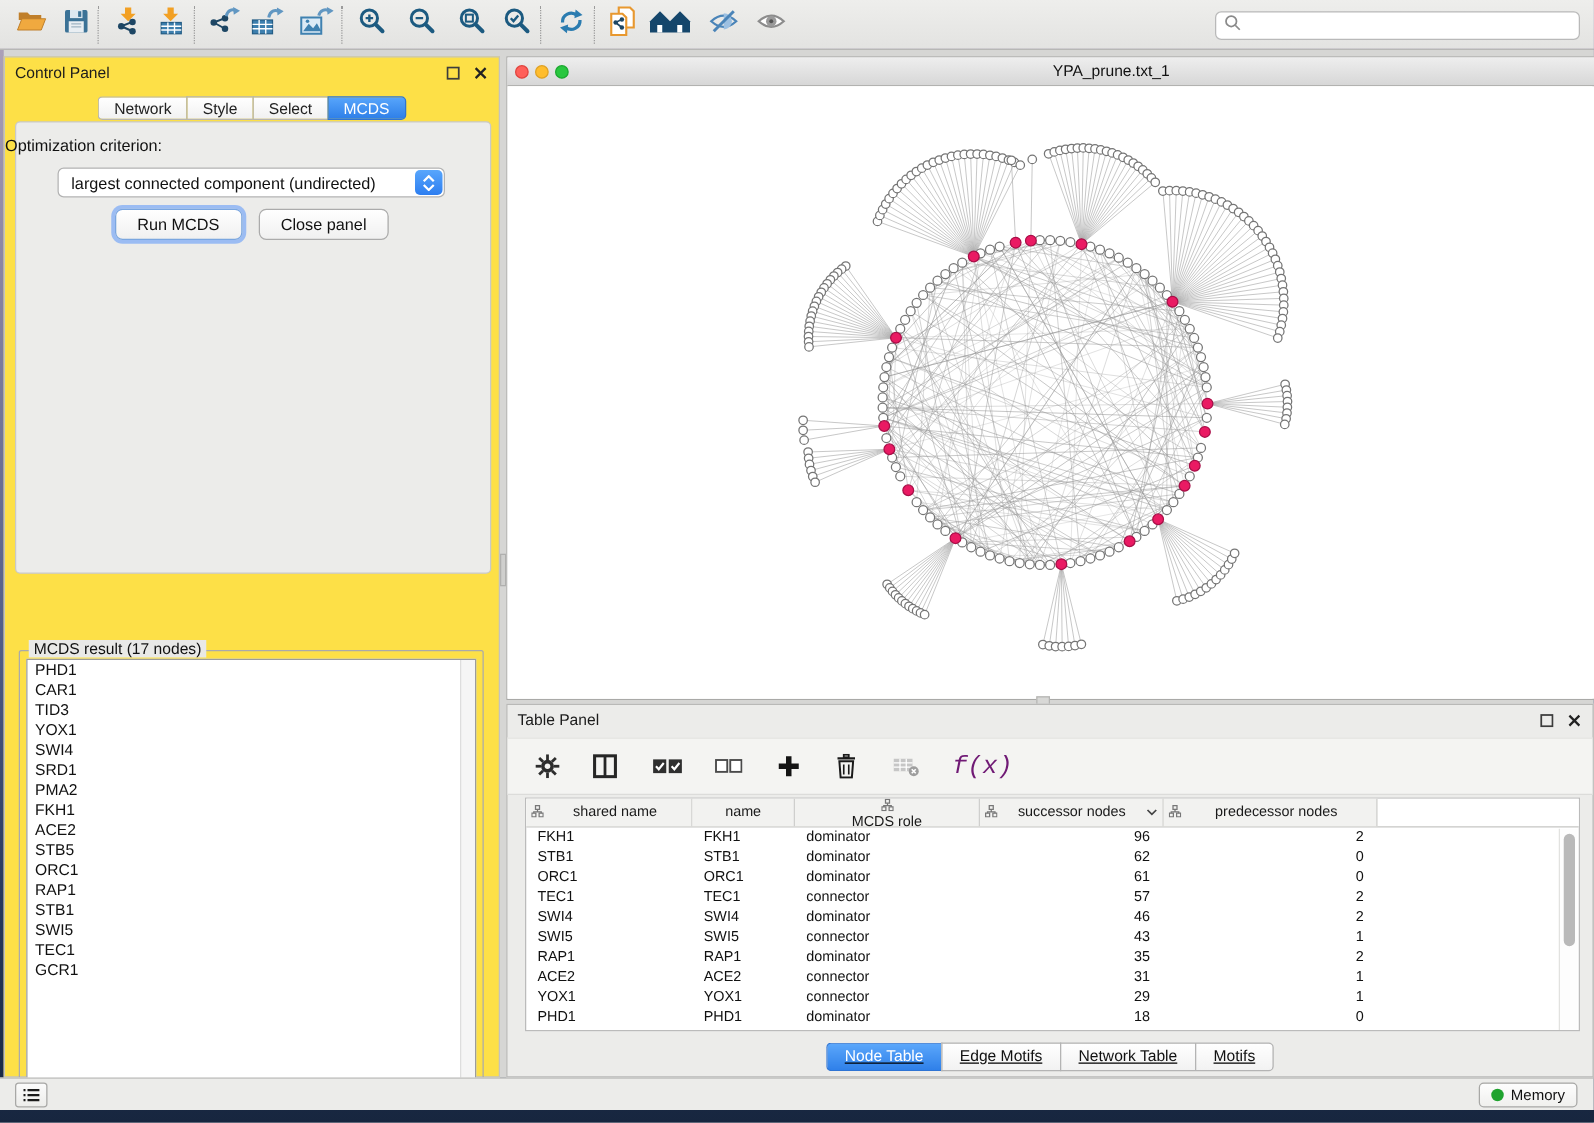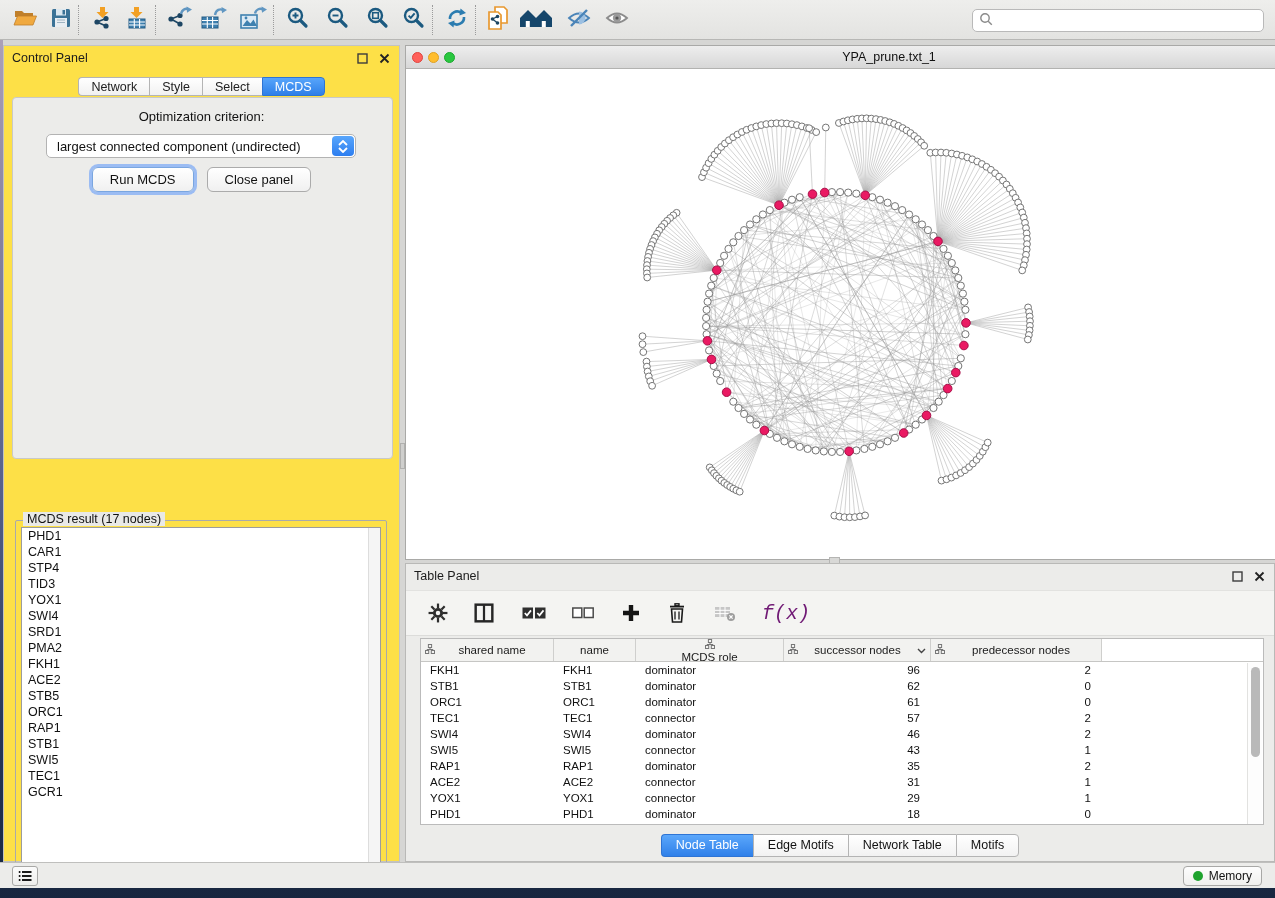--- a/index.html
+++ b/index.html
@@ -24,21 +24,21 @@
   .panel-head .spacer { flex:1; }
   .winico { width:13px; height:13px; margin-left:9px; display:flex; align-items:center; justify-content:center; }
   .tabsrow { position:absolute; left:0; top:31px; width:100%; display:flex; justify-content:center; }
   .ctab { font-size:12.5px; color:#222; background:linear-gradient(180deg,#ffffff,#f1f1f1);
     border:1px solid #b4b4b4; border-right:none; padding:2px 12px 3px; height:19px; line-height:14px; }
   .ctab:first-child { border-radius:4px 0 0 4px; }
   .ctab:last-child { border-radius:0 4px 4px 0; border-right:1px solid #b4b4b4; }
   .ctab.active { background:linear-gradient(180deg,#57a5fb,#2e7fe8); color:#fff; border-color:#2e74d4; }
   .cp-card { position:absolute; left:8px; top:51px; width:381px; height:362px; background:#ececea;
     border:1px solid #c9c9c7; border-radius:4px; }
-  .opt-label { position:absolute; left:0; top:63px; width:100%; text-align:center; font-size:13px; color:#111; }
+  .opt-label { position:absolute; left:0; top:63px; width:100%; font-size:13px; color:#111; }
   .selectbox { position:absolute; left:42px; top:88px; width:310px; height:24px; background:#fff;
     border:1px solid #b3b3b3; border-radius:5px; font-size:13px; color:#111;
     display:flex; align-items:center; padding-left:10px; }
   .stepper { position:absolute; right:1px; top:1px; width:22px; height:20px; border-radius:4px;
     background:linear-gradient(180deg,#58a6fc,#2d7ef0); display:flex; flex-direction:column;
     align-items:center; justify-content:center; gap:1px; }
   .btnrow { position:absolute; left:0; top:121px; width:100%; display:flex; justify-content:center; gap:13px; }
   .macbtn { height:25px; padding:0 17px; background:linear-gradient(180deg,#ffffff,#f0f0f0);
     border:1px solid #ababab; border-radius:6px; font-size:13px; color:#111;
     display:flex; align-items:center; }
@@ -69,21 +69,21 @@
   .table { position:absolute; left:14px; top:74px; width:844px; height:187px; background:#fff; border:1px solid #bbb; }
   .thead { display:flex; height:23px; border-bottom:1px solid #c6c6c4; background:#fff; }
   .th { display:flex; align-items:center; background:#f2f2f0; border-right:1px solid #cfcfcd;
     font-size:11.5px; color:#1a1a1a; padding:0 4px; }
   .th .lbl { flex:1; text-align:center; }
   .tr { display:flex; height:16px; }
   .td { font-size:11.5px; color:#111; line-height:16px; white-space:nowrap; overflow:hidden; }
   .td.left { padding-left:9px; } .td.right { text-align:right; padding-right:11px; }
   .tscroll { position:absolute; right:1px; top:24px; width:15px; height:161px; background:#fdfdfd; border-left:1px solid #e2e2e0; }
   .tthumb { position:absolute; left:2.5px; top:4px; width:9px; height:90px; background:#b9b9b9; border-radius:5px; }
-  .ttabs { position:absolute; left:0; top:270px; width:100%; display:flex; justify-content:center; }
+  .ttabs { position:absolute; left:0; top:270px; width:100%; display:flex; justify-content:center;text-decoration:underline; }
   .ttab { font-size:12.5px; color:#111; background:linear-gradient(180deg,#ffffff,#f2f2f2);
     border:1px solid #b4b4b4; border-right:none; padding:3px 14px 4px; }
   .ttab:first-child { border-radius:4px 0 0 4px; }
   .ttab:last-child { border-radius:0 4px 4px 0; border-right:1px solid #b4b4b4; }
   .ttab.active { background:linear-gradient(180deg,#5ba7fb,#2f80e9); color:#fff; border-color:#2e74d4; }
   
   .statusbar { position:absolute; left:0; top:862px; width:1275px; height:26px; background:#ececea;
     border-top:1px solid #bfbfbd; }
   .listbtn { position:absolute; left:12px; top:3px; width:26px; height:20px; background:linear-gradient(180deg,#fbfbfb,#ededeb);
     border:1px solid #a8a8a6; border-radius:3px; display:flex; align-items:center; justify-content:center; }
@@ -275,21 +275,20 @@
     <div class="macbtn focusring">Run MCDS</div>
     <div class="macbtn">Close panel</div>
   </div>
   <div class="fieldset">
     <div class="fs-border"></div>
     <div class="fs-legend">MCDS result (17 nodes)</div>
     <div class="listbox" id="mcds-list">
       <div class="gutter"></div>
     <div class="list-item">PHD1</div>
         <div class="list-item">CAR1</div>
-        <div class="list-item">STP4</div>
         <div class="list-item">TID3</div>
         <div class="list-item">YOX1</div>
         <div class="list-item">SWI4</div>
         <div class="list-item">SRD1</div>
         <div class="list-item">PMA2</div>
         <div class="list-item">FKH1</div>
         <div class="list-item">ACE2</div>
         <div class="list-item">STB5</div>
         <div class="list-item">ORC1</div>
         <div class="list-item">RAP1</div>

